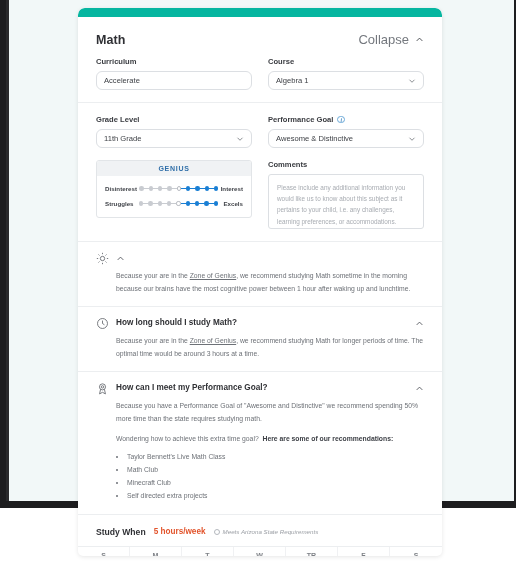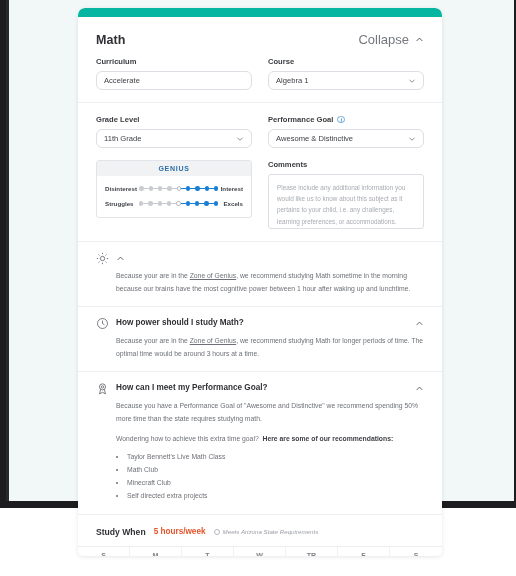--- a/index.html
+++ b/index.html
@@ -259,21 +259,21 @@
         <p class="acc-p">Because your are in the <span class="u">Zone of Genius</span>, we recommend studying Math sometime in the morning because our brains have the most cognitive power between 1 hour after waking up and lunchtime.</p>
       </div>
     </div>
 
     <div class="acc">
       <div class="acc-head">
         <svg class="acc-ico" viewBox="0 0 24 24" fill="none" stroke="currentColor" stroke-width="1.5">
             <circle cx="12" cy="12" r="9.2"></circle>
             <path d="M12 6.6V12l3.6 2.4"></path>
           </svg>
-        <div class="acc-title">How power should I study Math?</div>
+        <div class="acc-title">How long should I study Math?</div>
         <svg class="acc-chev" viewBox="0 0 16 16" fill="none" stroke="currentColor" stroke-width="1.6">
             <path d="M3 10.5L8 5.5L13 10.5"></path>
           </svg>
       </div>
       <div class="acc-body">
         <p class="acc-p">Because your are in the <span class="u">Zone of Genius</span>, we recommend studying Math for longer periods of time. The optimal time would be around 3 hours at a time.</p>
       </div>
     </div>
 
     <div class="acc">

